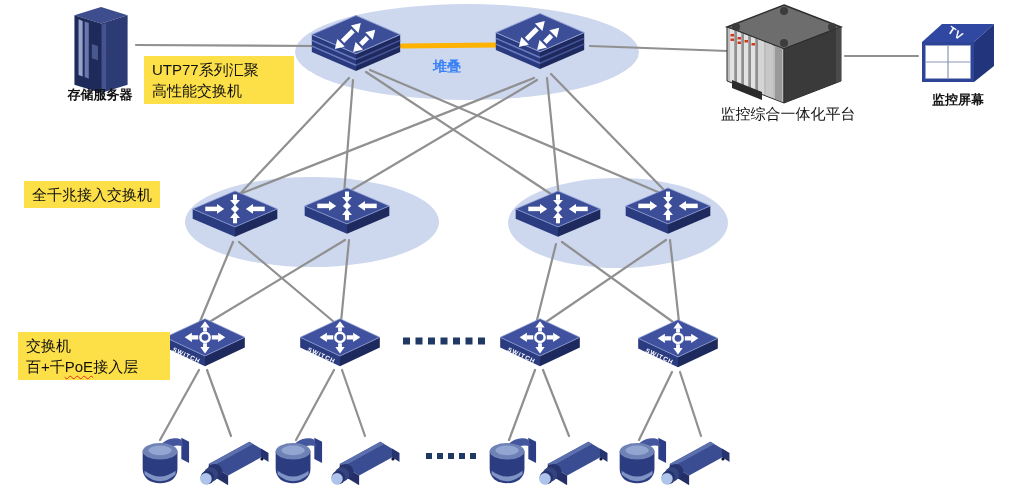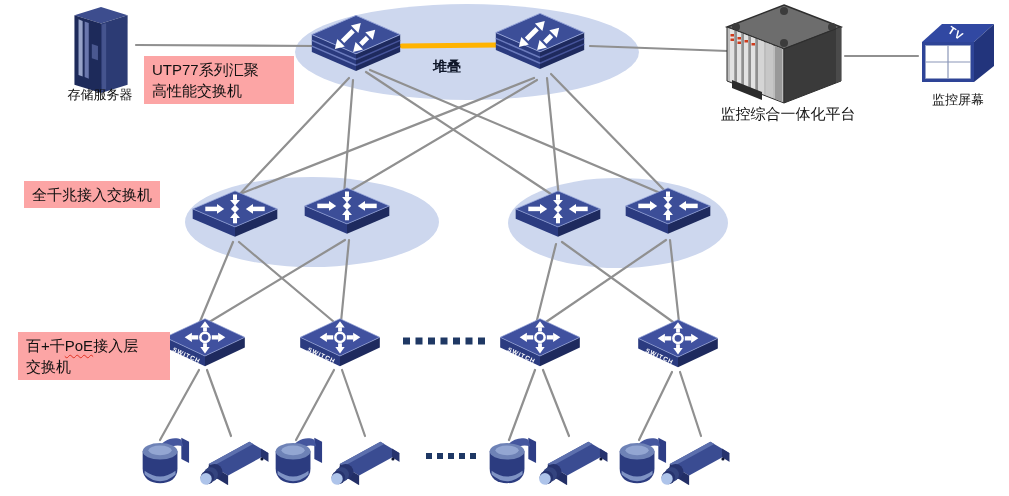--- a/index.html
+++ b/index.html
@@ -5,34 +5,34 @@
   html,body{margin:0;padding:0;background:#fff;}
   #canvas{
     position:relative;width:1009px;height:496px;background:#ffffff;overflow:hidden;
     font-family:"Liberation Sans","DejaVu Sans",sans-serif;
   }
   #lines-layer{position:absolute;left:0;top:0;z-index:1;}
   .dev{position:absolute;z-index:2;}
   .dev svg{display:block;width:100%;height:100%;}
   .devlabel{
     position:absolute;z-index:3;color:#111;text-align:center;
-    font-weight:400;white-space:nowrap;
+    font-weight:700;white-space:nowrap;
   }
   .note{
-    position:absolute;z-index:3;background:#fca5a5;color:#111;
+    position:absolute;z-index:3;background:#fde047;color:#111;
     font-size:15px;line-height:21px;padding:3px 8px;box-sizing:border-box;
   }
   .squiggle{
     text-decoration:underline;
     text-decoration-style:wavy;
     text-decoration-color:#e03222;
     text-decoration-thickness:1px;
     text-underline-offset:3px;
   }
-  .stacklabel{color:#0f172a;font-weight:700;font-size:14px;}
+  .stacklabel{color:#3b82f6;font-weight:700;font-size:14px;}
 </style>
 </head>
 <body>
 
 <div id="canvas">
 
   <svg width="0" height="0" style="position:absolute" aria-hidden="true">
     <defs>
       <symbol id="sym-server" viewBox="0 0 70 90">
         <polygon points="10,12 36,4 62,12 36,20" fill="#3d4d8e"></polygon>
@@ -329,17 +329,17 @@
 
   <div class="devlabel" style="left:700px;top:105px;width:176px;font-size:15px;font-weight:400">监控综合一体化平台</div>
 
   <div class="devlabel" style="left:918px;top:91px;width:80px;font-size:13px">监控屏幕</div>
 
   <div class="note" style="left:24px;top:181px">
     <div>全千兆接入交换机</div>
   </div>
 
   <div class="note" style="left:18px;top:332px;width:152px">
+    <div>交换机</div>
     <div><span>百+千</span><span class="squiggle">PoE</span><span>接入层</span></div>
-    <div>交换机</div>
   </div>
 
 </div>
 
 </body></html>

